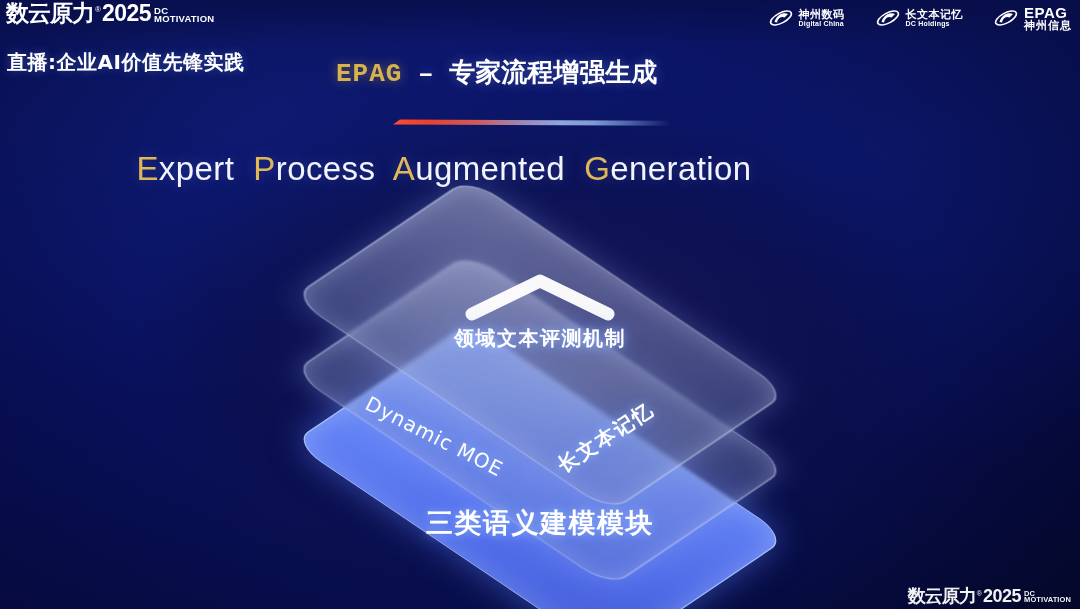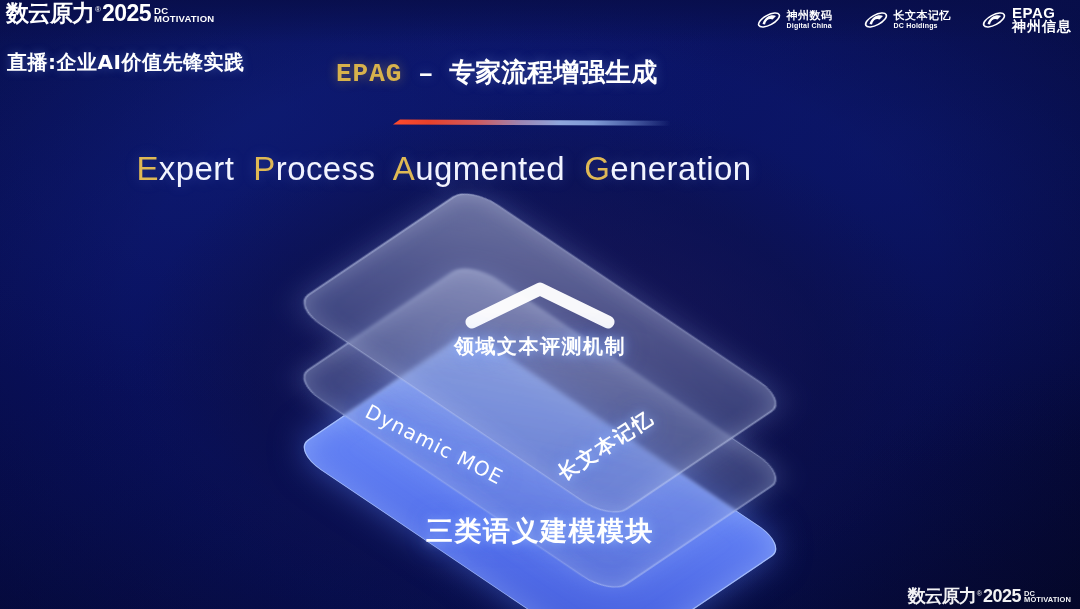--- a/index.html
+++ b/index.html
@@ -49,21 +49,21 @@
 
   
   .logos{ position:absolute; right:8px; top:5px; display:flex; gap:30px; align-items:center; z-index:7;}
   .logo{ display:flex; align-items:center; gap:5px; }
   .swoosh{ width:26px; height:22px; flex:none; }
   .logo-txt{ display:flex; flex-direction:column; line-height:1.02; }
   .logo-cn{ font-size:11px; font-weight:700; color:#fff; letter-spacing:.5px;
             font-family:"DejaVu Sans","Liberation Sans",sans-serif;}
   .logo-en{ font-size:7px; font-weight:700; color:#fff; letter-spacing:.2px; }
   .logo-big{ font-size:15px; font-weight:700; color:#fff; letter-spacing:.5px; line-height:1;}
-  .logo-sub{ font-size:14px; font-weight:700; color:#fff; letter-spacing:1px;
+  .logo-sub{ font-size:11px; font-weight:700; color:#fff; letter-spacing:1px;
              font-family:Liberation Serif, serif;}
 
   
   .headline{ position:absolute; left:336px; top:55px; font-size:26px; font-weight:700;
              white-space:nowrap; z-index:6;
              font-family:Liberation Mono, monospace;}
   .headline .gold{ color:#d8b24c; text-shadow:0 0 12px rgba(216,178,76,.45); letter-spacing:1px;}
   .headline .wh{ color:#ffffff; text-shadow:0 0 12px rgba(140,175,255,.35);}
 
   
@@ -76,21 +76,21 @@
 
   
   .subline{ position:absolute; left:0; top:150px; width:888px; text-align:center; z-index:6;
             font-size:33px; font-weight:400; letter-spacing:.4px; white-space:nowrap;
             font-family:"Liberation Sans","DejaVu Sans",sans-serif;}
   .subline .cap{ color:#e0b954; }
   .subline .rest{ color:#f2f4ff; }
   .subline span{ text-shadow:0 0 14px rgba(120,150,255,.3); }
 
   
-  .stack{ position:absolute; left:255px; top:230px; width:570px; height:340px; z-index:4; }
+  .stack{ position:absolute; left:255px; top:222px; width:570px; height:340px; z-index:4; }
 
   .plate{ position:absolute; left:50%; top:50%; width:286px; height:286px;
           margin-left:-143px; margin-top:-143px;
           border-radius:26px;
           transform:rotate(45deg) skew(-11deg,-11deg) scale(1.32,.735);
           transform-origin:50% 50%; }
 
   
   #plate-bottom{ margin-top:-45px;
       background:linear-gradient(135deg,#7ea0ff 0%,#6f90fa 22%,#5f7df2 50%,#4f6ae6 76%,#4259d6 100%);

